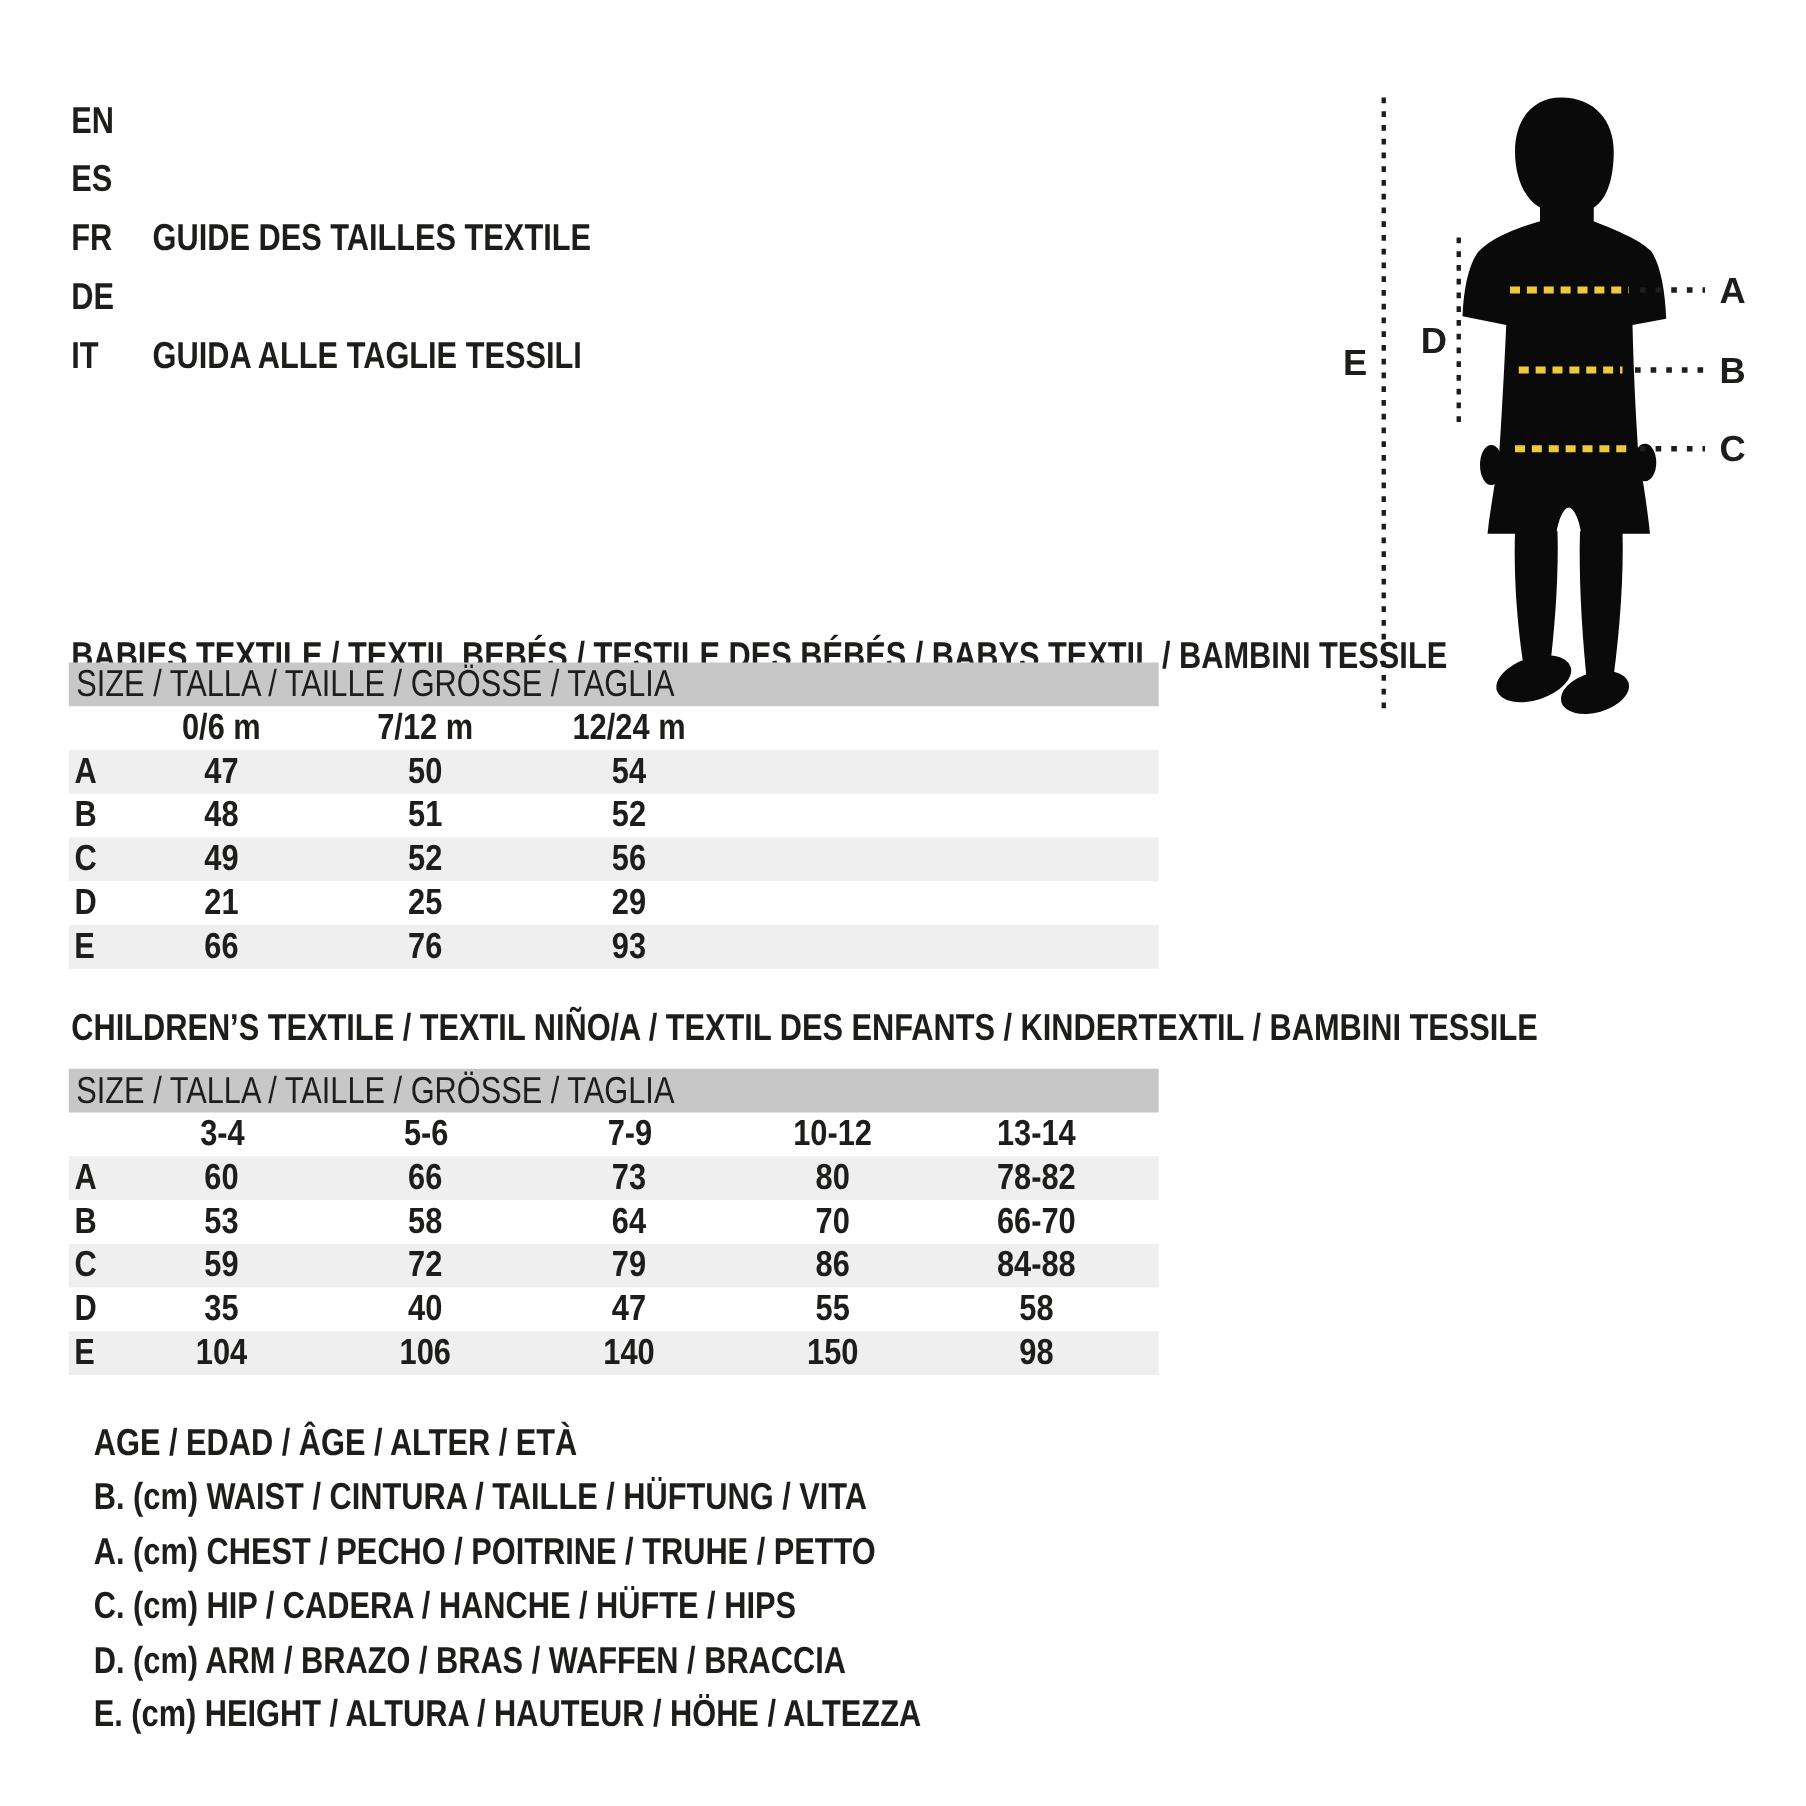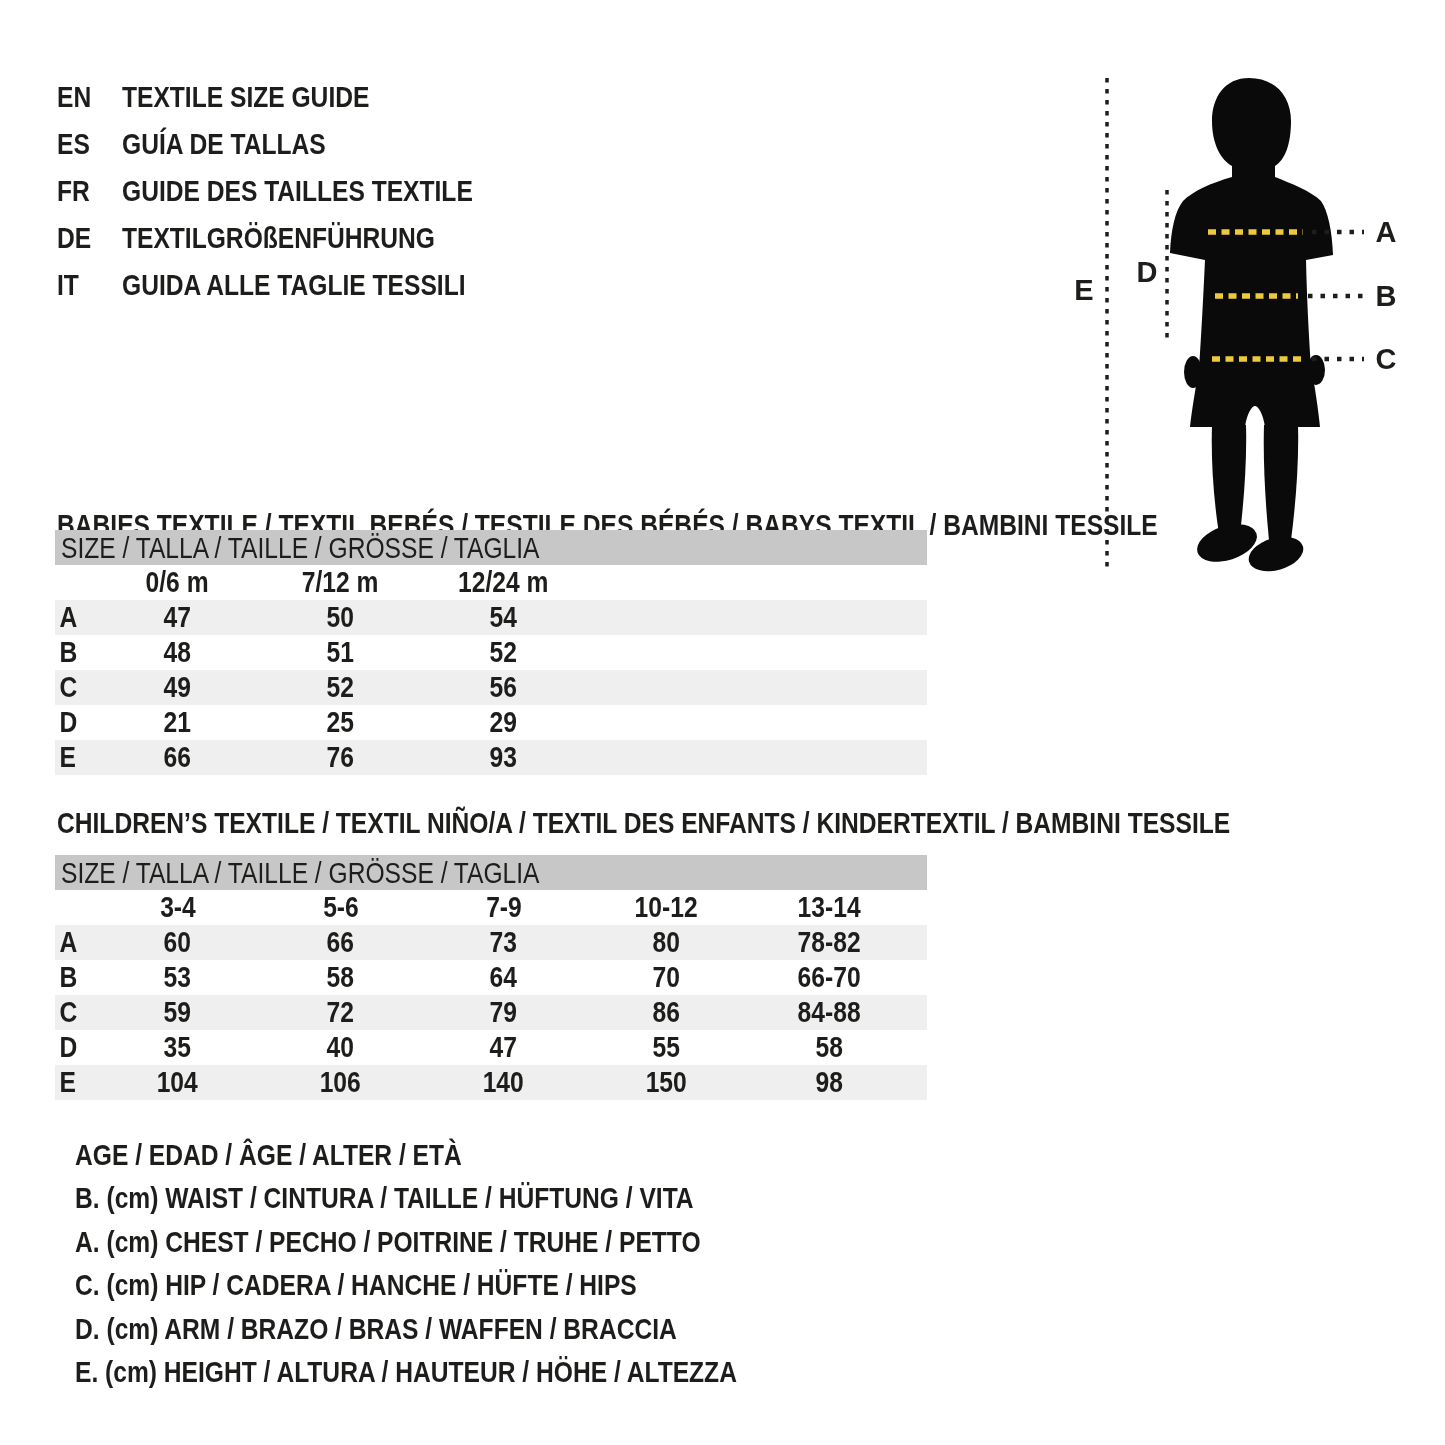--- a/index.html
+++ b/index.html
@@ -38,33 +38,30 @@
   
   .figure-wrap{left:1060px;top:60px;width:385px;height:540px;}
   svg text{font-family:"Liberation Sans",sans-serif;font-weight:700;font-size:29px;fill:#1d1d1b;}
 </style>
 </head>
 <body>
 
 <div class="abs lang-block">
   <div class="lang-row">
     <span class="lang-code"><span class="cond">EN</span></span>
-    <span class="lang-label"><span class="cond">TEXTILE SIZE GUIDE</span></span>
   </div>
   <div class="lang-row">
     <span class="lang-code"><span class="cond">ES</span></span>
-    <span class="lang-label"><span class="cond">GUÍA DE TALLAS</span></span>
   </div>
   <div class="lang-row">
     <span class="lang-code"><span class="cond">FR</span></span>
     <span class="lang-label"><span class="cond">GUIDE DES TAILLES TEXTILE</span></span>
   </div>
   <div class="lang-row">
     <span class="lang-code"><span class="cond">DE</span></span>
-    <span class="lang-label"><span class="cond">TEXTILGRÖßENFÜHRUNG</span></span>
   </div>
   <div class="lang-row">
     <span class="lang-code"><span class="cond">IT</span></span>
     <span class="lang-label"><span class="cond">GUIDA ALLE TAGLIE TESSILI</span></span>
   </div>
 </div>
 
 <div class="abs figure-wrap">
   <svg viewBox="0 0 385 540" width="385" height="540">
 

